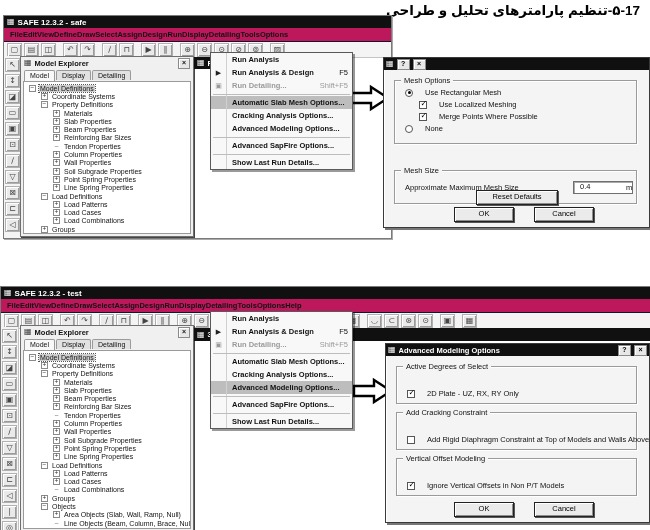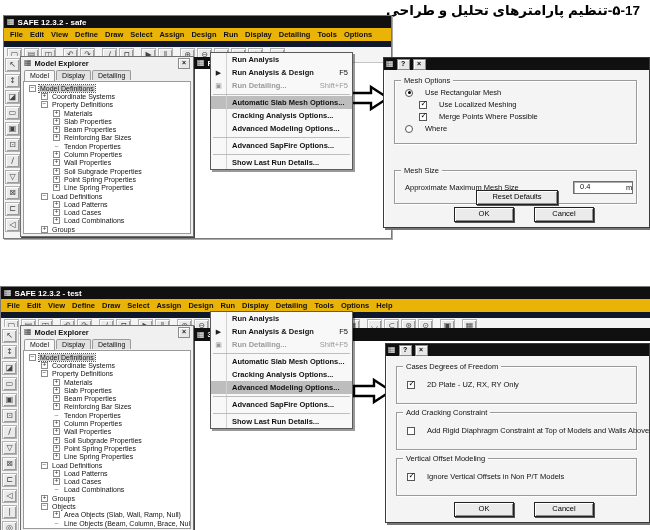--- a/index.html
+++ b/index.html
@@ -6,22 +6,22 @@
   .canvas{position:relative;width:650px;height:530px;background:#fff;overflow:hidden;
     font-family:"Liberation Sans","DejaVu Sans",sans-serif;color:#111;}
   .heading{position:absolute;top:2px;right:10px;width:420px;text-align:right;direction:rtl;
     font-size:13.5px;font-weight:bold;color:#000;}
 
   
   .win{position:absolute;background:#fff;border:1px solid #7a7a7a;box-shadow:1px 1px 0 #aaa;overflow:hidden;}
   .titlebar{height:12px;background:#101010;color:#fff;display:flex;align-items:center;gap:3px;
     padding:0 3px;font-size:8px;font-weight:bold;white-space:nowrap;}
   .appicon{font-size:8px;line-height:8px;color:#fff;font-family:"DejaVu Sans",sans-serif;}
-  .menubar{height:13px;display:flex;align-items:center;gap:7px;padding:0 6px;font-size:7.5px;
-    font-weight:bold;background:#eab308;border-bottom:6px solid #0f172a;white-space:nowrap;overflow:hidden;}
+  .menubar{height:13px;display:flex;align-items:center;padding:0 6px;font-size:7.5px;
+    font-weight:bold;background:#be185d;border-bottom:1px solid #0f172a;white-space:nowrap;overflow:hidden;}
   .menubar span{flex:none;}
   .toolbar{height:15px;display:flex;align-items:center;gap:2px;padding:0 3px;background:#f4f4f4;
     border-bottom:1px solid #c4c4c4;overflow:hidden;}
   .tbtn{flex:none;width:13px;height:12px;border:1px solid #b0b0b0;background:#eaeaea;color:#444;
     box-shadow:inset 1px 1px 0 #fff,inset -1px -1px 0 #9b9b9b;font-size:8px;line-height:11px;
     text-align:center;font-family:"DejaVu Sans",sans-serif;}
   .tbtn.gap{margin-left:5px;}
   .side-toolbar{position:absolute;width:17px;display:flex;flex-direction:column;gap:2px;align-items:center;
     padding-top:2px;background:#f4f4f4;border-right:1px solid #c4c4c4;}
   .sbtn{flex:none;width:13px;height:12px;border:1px solid #b0b0b0;background:#eaeaea;color:#444;
@@ -88,21 +88,21 @@
     box-shadow:inset 1px 1px 0 #fff,inset -1px -1px 0 #8d8d8d,1px 1px 0 #555;
     font-size:7.5px;line-height:12px;text-align:center;}
   .tb-field{position:absolute;height:11px;background:#fff;border:1px solid #6f6f6f;
     box-shadow:inset 1px 1px 0 #aaa;font-size:7.5px;line-height:10px;padding:0 6px;}
   .unit{position:absolute;font-size:7.5px;}
   .gb-row-label{position:absolute;font-size:7.5px;white-space:nowrap;}
 
   
   .dlg2-groups{position:absolute;left:10px;right:12px;top:22px;display:flex;flex-direction:column;gap:8px;}
   .group2{position:relative;height:36px;border:1px solid #9a9a9a;box-shadow:inset 1px 1px 0 #fff,1px 1px 0 #fff;}
-  .group2 .opt{margin-top:13px;}
+  .group2 .opt{margin-top:22px;}
 </style>
 </head>
 <body>
 
 <div class="canvas">
 
   <div class="heading">۵-17-تنظیم پارامترهای تحلیل و طراحی</div>
 
   <div class="win" style="left:3px;top:15px;width:387px;height:222px;">
     <div class="titlebar">
@@ -333,21 +333,21 @@
           <div class="opt check on" style="--indent: 1;">
             <span class="ctrl"></span>
             <span>Use Localized Meshing</span>
           </div>
           <div class="opt check on" style="--indent: 1;">
             <span class="ctrl"></span>
             <span>Merge Points Where Possible</span>
           </div>
           <div class="opt radio" style="--indent: 0;">
             <span class="ctrl"></span>
-            <span>Where</span>
+            <span>None</span>
           </div>
         </div>
     </div>
     <div class="group" style="left:10px;right:12px;top:112px;height:32px;">
       <span class="legend">Mesh Size</span>
       <span class="gb-row-label" style="left:10px;top:12px;">Approximate Maximum Mesh Size</span>
       <span class="tb-field" style="left:178px;top:10px;width:46px;">0.4</span>
       <span class="unit" style="left:231px;top:12px;">m</span>
     </div>
     <span class="btn" style="left:92px;top:132px;width:80px;">Reset Defaults</span>
@@ -588,27 +588,28 @@
       </div>
     </div>
 
   <svg class="big-arrow" style="left:352px;top:377px;" width="42" height="28" viewBox="0 0 42 28">
     <polygon points="2,9 22,9 22,3 39,14 22,25 22,19 2,19" fill="#fff" stroke="#000" stroke-width="2.4"></polygon>
   </svg>
 
   <div class="dialog" style="left:385px;top:343px;width:263px;height:178px;">
     <div class="dlg-title">
       <span class="appicon">▦</span>
+      <span class="t">Advanced Modeling Options</span>
       <span class="dlg-btn">?</span>
       <span class="dlg-btn">×</span>
     </div>
     <div class="dlg2-groups">
 
     <div class="group2">
-          <span class="legend">Cases Degrees of Freedom</span>
+          <span class="legend">Active Degrees of Select</span>
           <div class="opt check on">
             <span class="ctrl"></span>
             <span>2D Plate - UZ, RX, RY Only</span>
           </div>
         </div>
         <div class="group2">
           <span class="legend">Add Cracking Constraint</span>
           <div class="opt check">
             <span class="ctrl"></span>
             <span>Add Rigid Diaphragm Constraint at Top of Models and Walls Above</span>

